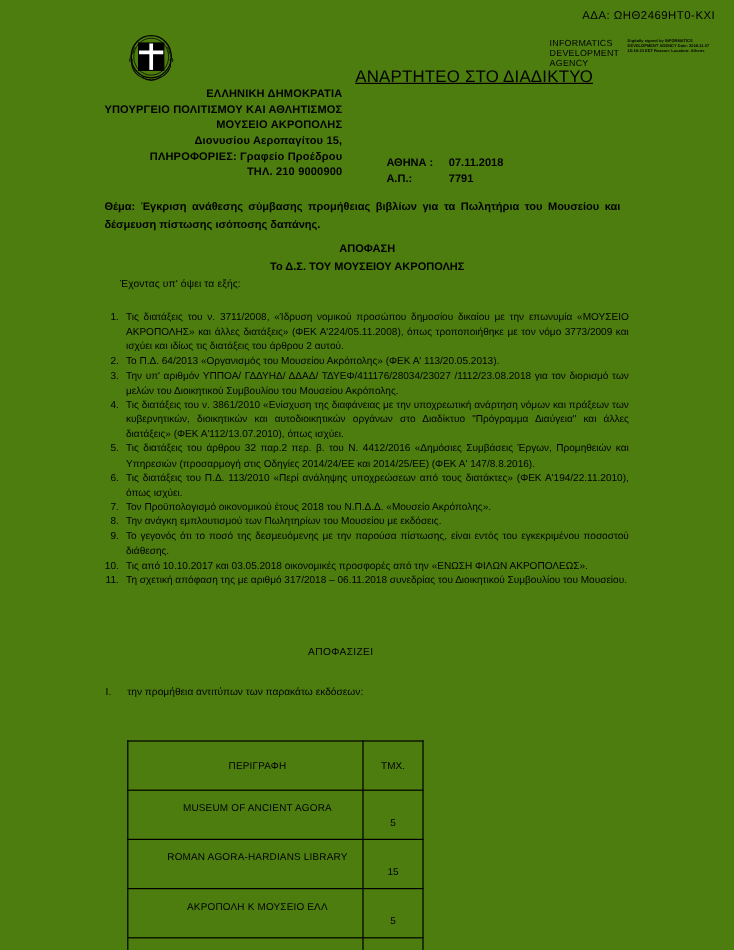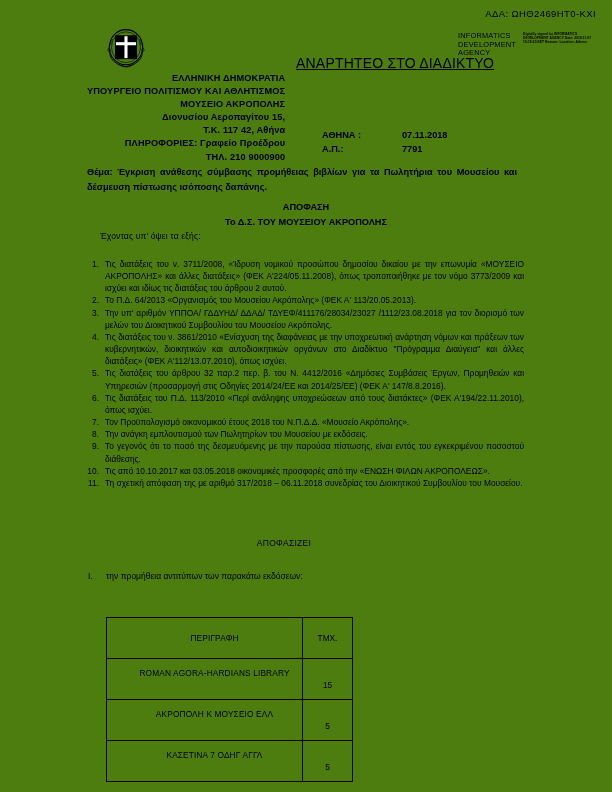--- a/index.html
+++ b/index.html
@@ -94,21 +94,20 @@
     position: absolute;
     left: 322px;
     top: 128px;
     font-size: 9.2px;
     font-weight: bold;
     line-height: 14px;
     white-space: nowrap;
   }
   .daterow .dr {
     display: flex;
-    gap: 28px;
   }
   .daterow .lbl { width: 52px; }
   .daterow .val { }
 
   
   .subject {
     position: absolute;
     left: 87px;
     top: 165px;
     width: 430px;
@@ -270,21 +269,20 @@
     </svg>
   </div>
 
   <div class="anartiteo">ΑΝΑΡΤΗΤΕΟ ΣΤΟ ΔΙΑΔΙΚΤΥΟ</div>
 
   <div class="org-block">
     <span class="line">ΕΛΛΗΝΙΚΗ ΔΗΜΟΚΡΑΤΙΑ</span>
     <span class="line">ΥΠΟΥΡΓΕΙΟ ΠΟΛΙΤΙΣΜΟΥ ΚΑΙ ΑΘΛΗΤΙΣΜΟΣ</span>
     <span class="line">ΜΟΥΣΕΙΟ ΑΚΡΟΠΟΛΗΣ</span>
     <span class="line">Διονυσίου Αεροπαγίτου 15,</span>
-    <span class="line">Τ.Κ. 117 42, Αθήνα</span>
     <span class="line">ΠΛΗΡΟΦΟΡΙΕΣ: Γραφείο Προέδρου</span>
     <span class="line">ΤΗΛ. 210 9000900</span>
   </div>
 
   <div class="daterow">
     <div class="dr">
       <span class="lbl">ΑΘΗΝΑ :</span>
       <span class="val">07.11.2018</span>
     </div>
     <div class="dr">
@@ -361,20 +359,24 @@
 
   <table class="items-table">
     <thead>
       <tr>
         <th class="c-desc">ΠΕΡΙΓΡΑΦΗ</th>
         <th class="c-qty">ΤΜΧ.</th>
       </tr>
     </thead>
     <tbody>
       <tr>
+        <td class="c-desc">MUSEUM OF ANCIENT AGORA</td>
+        <td class="c-qty">5</td>
+      </tr>
+      <tr>
         <td class="c-desc">ROMAN AGORA-HARDIANS LIBRARY</td>
         <td class="c-qty">15</td>
       </tr>
       <tr>
         <td class="c-desc">ΑΚΡΟΠΟΛΗ Κ ΜΟΥΣΕΙΟ ΕΛΛ</td>
         <td class="c-qty">5</td>
       </tr>
       <tr>
         <td class="c-desc">ΚΑΣΕΤΙΝΑ 7 ΟΔΗΓ ΑΓΓΛ</td>
         <td class="c-qty">5</td>

